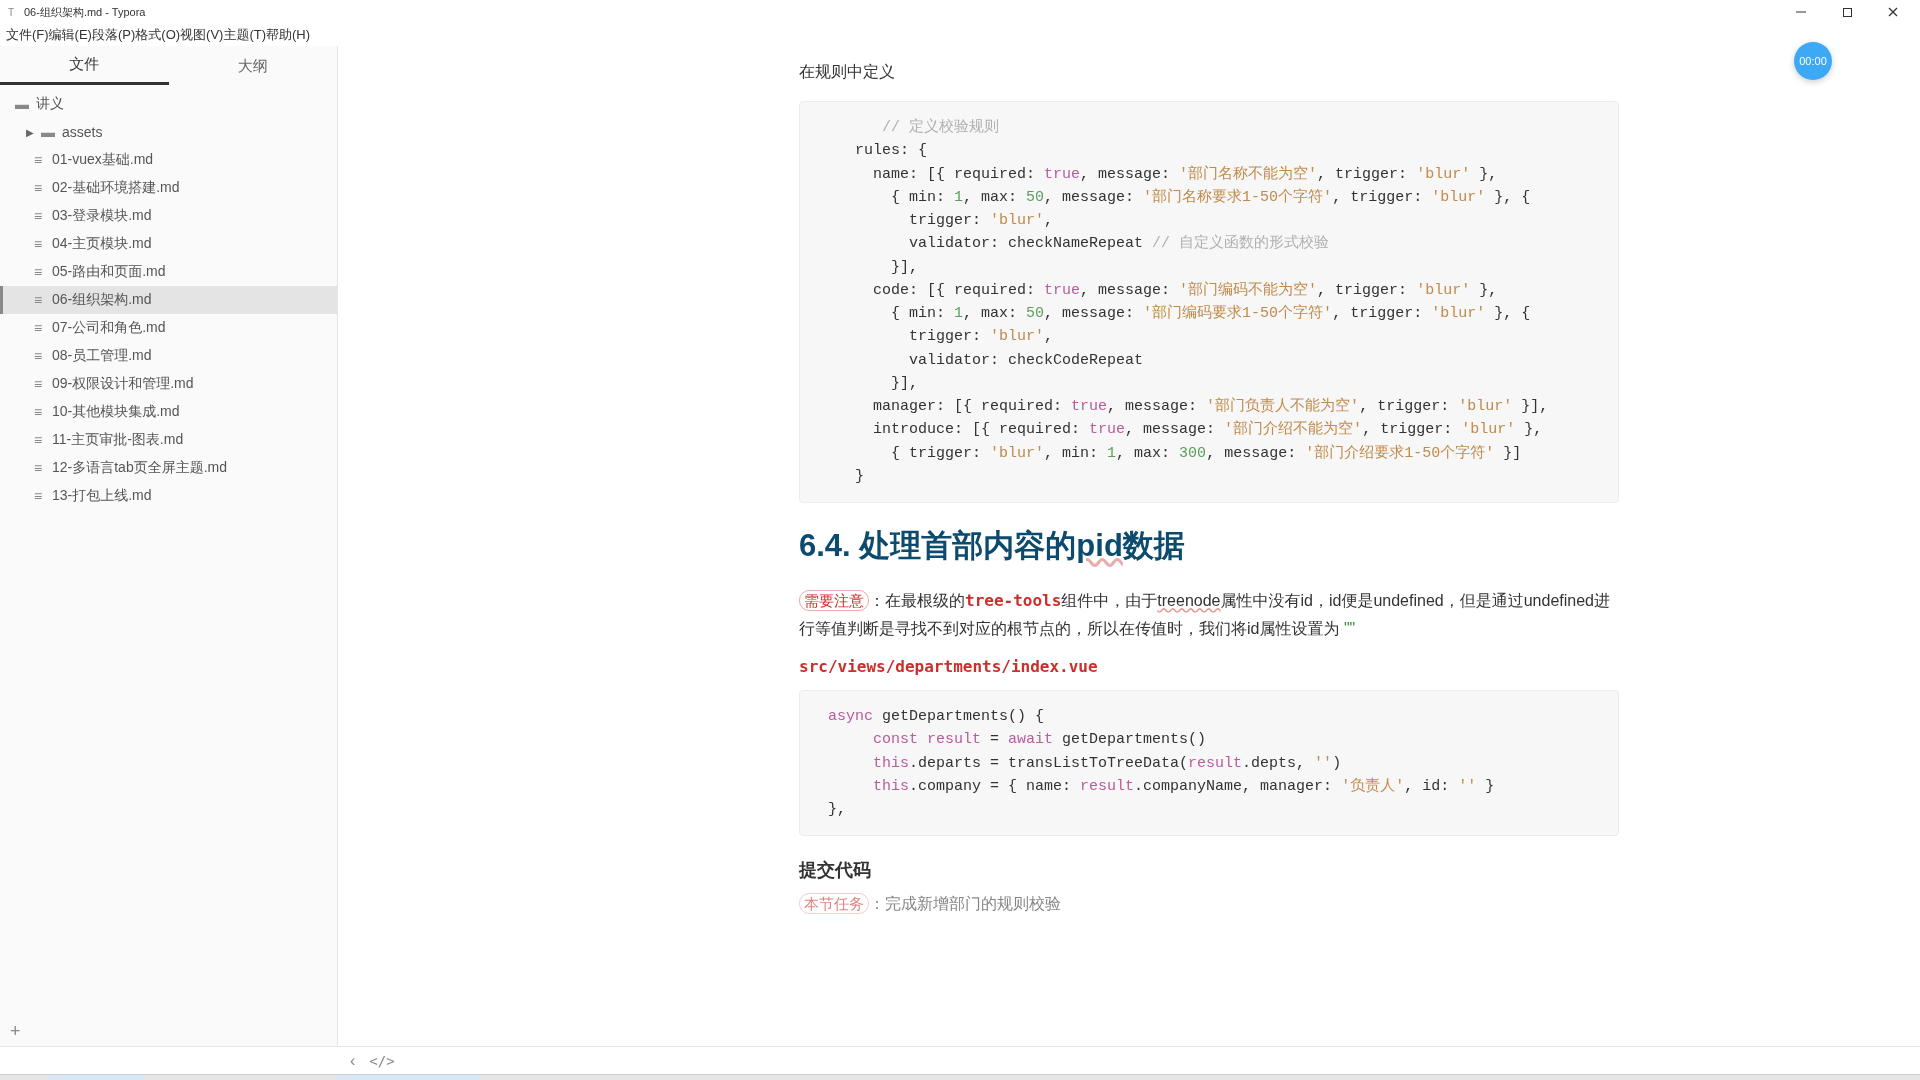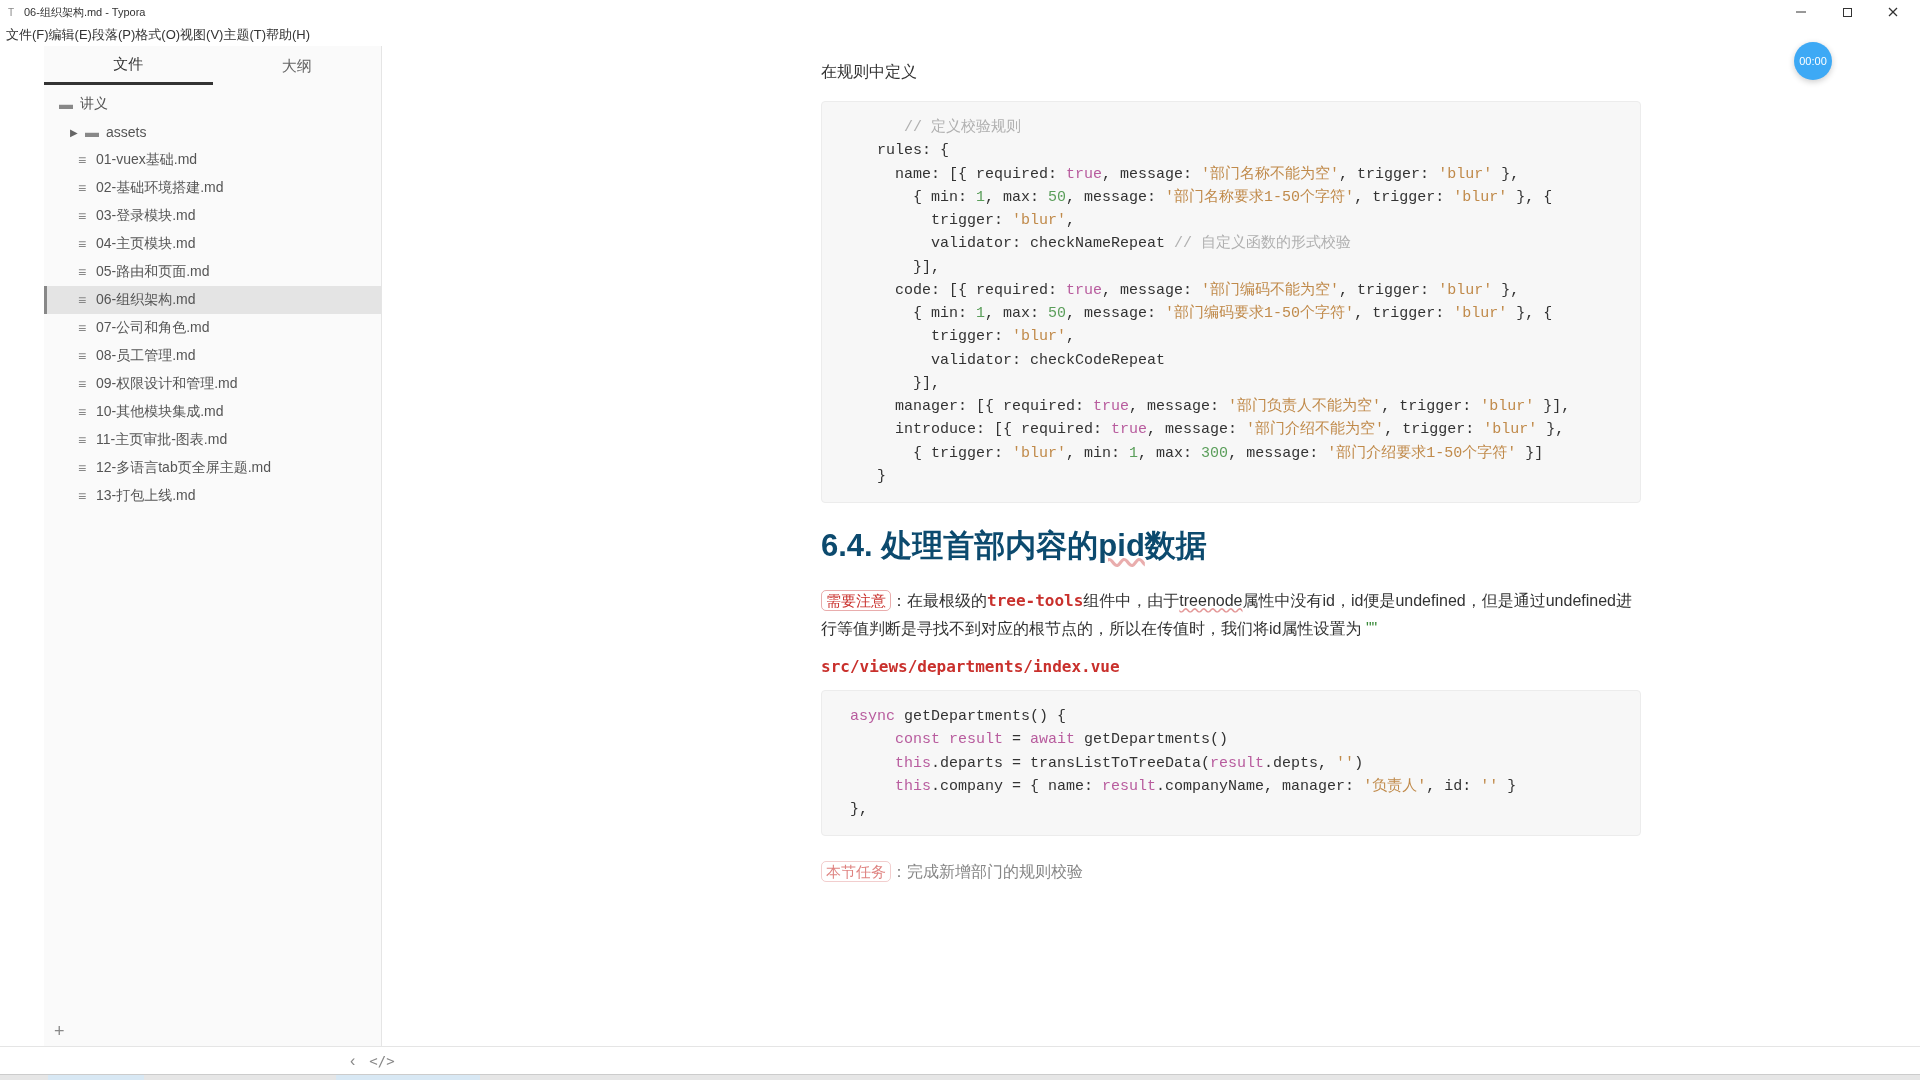--- a/index.html
+++ b/index.html
@@ -4,21 +4,21 @@
 <style>
 * { margin: 0; padding: 0; box-sizing: border-box; }
 body { font-family: "Microsoft YaHei", "PingFang SC", sans-serif; font-size: 14px; background: #fff; color: #333; overflow: hidden; }
 .titlebar { height: 24px; display: flex; align-items: center; padding: 0 4px; background: #fff; border-bottom: 0px solid #e0e0e0; }
 .titlebar .ticon { width: 14px; height: 14px; margin-right: 6px; display:inline-flex; align-items:center; justify-content:center; font-size:10px; color:#888;}
 .titlebar .title { font-size: 11px; color: #333; flex: 0 0 auto; }
 .titlebar .spacer { flex: 1; }
 .winbtn { width: 46px; height: 24px; display:flex; align-items:center; justify-content:center; color:#444; }
 .menubar { height: 22px; display: flex; align-items: center; padding: 2px 6px; font-size: 13px; color: #333; }
 .menubar span { cursor: default; }
-.app { display: flex; height: calc(100vh - 24px - 22px - 34px); margin-left: 44px; }
+.app { display: flex; height: calc(100vh - 24px - 22px - 34px); }
 .sidebar { width: 338px; background: #fafafa; border-right: 1px solid #e5e5e5; display:flex; flex-direction:column; }
 .side-tabs { display:flex; height: 40px; align-items:center; }
 .side-tab { flex:1; text-align:center; font-size:15px; color:#666; padding: 8px 0; cursor:default;}
 .side-tab.active { color:#333; border-bottom: 3px solid #333; font-weight:500;}
 .filetree { flex:1; overflow-y:auto; padding: 4px 0;}
 .tree-item { display:flex; align-items:center; height: 28px; padding-left: 14px; font-size: 14px; color:#555; cursor:default;}
 .tree-item.nest1 { padding-left: 26px;}
 .tree-item.nest2 { padding-left: 30px;}
 .tree-item.active { background:#e4e4e4; border-left: 3px solid #888; padding-left:27px;}
 .tree-item .ficon { width:16px; margin-right:6px; display:inline-flex; align-items:center; justify-content:center; color:#888;}
@@ -29,21 +29,21 @@
 .plain-line { font-size: 16px; color:#333; margin: 6px 0 18px 0;}
 .codeblock { background:#f7f7f7; border:1px solid #ececec; border-radius:4px; padding: 14px 28px; font-family: Consolas, "Courier New", monospace; font-size: 15px; line-height: 1.55; white-space: pre; color:#333; margin-bottom: 22px; overflow-x:auto;}
 .comment { color:#b0b0b0;}
 .str { color:#c08a4a;}
 .num { color:#5a9e5a;}
 .kw { color:#b85c9e;}
 .bool { color:#b85c9e;}
 h2.section { font-size: 31px; font-weight: 700; color:#0c4a6e; margin: 10px 0 20px 0;}
 h2.section .ul { text-decoration: underline wavy rgba(200,50,50,.4);}
 .para { font-size: 16px; line-height: 1.75; color:#333; margin-bottom: 14px;}
-.red-em { color:#c9302c; border:1px solid rgba(200,50,50,.4); padding:1px 4px; border-radius:5px; font-size:15px;}
+.red-em { color:#c9302c; border:1px solid rgba(200,50,50,.4); padding:1px 4px; border-radius:10px; font-size:15px;}
 .mono-em { color:#c9302c; font-family: Consolas, monospace; font-weight:600;}
 .green-em { color:#3a8a3a;}
 .ul-red { text-decoration: underline wavy rgba(200,50,50,.5);}
 .srcpath { font-family: Consolas, monospace; color:#c9302c; font-weight:600; font-size:16px; margin: 4px 0 14px 0;}
 h3.sub { font-size: 18px; font-weight:700; margin: 12px 0 8px 0;}
 .badge-circle { position: fixed; top: 42px; right: 88px; width:38px; height:38px; border-radius:50%; background:#3da9f5; display:flex; align-items:center; justify-content:center; color:#fff; font-size:11px; box-shadow: 0 2px 6px rgba(0,0,0,.2);}
 .statusbar { height:28px; border-top:1px solid #e5e5e5; display:flex; align-items:center;}
 .statusbar .sidepart { width:338px; padding-left:10px; color:#888; display:flex; align-items:center;}
 .statusbar .mainpart { flex:1; padding-left:12px; display:flex; align-items:center; gap:14px; color:#888;}
 .taskbar { height: 34px; background:#e6e6e6; border-top:1px solid #ccc; display:flex; align-items:stretch;}
@@ -193,20 +193,21 @@
       </div>
 
       <div class="srcpath">src/views/departments/index.vue</div>
 
 <div class="codeblock"><span class="kw">async</span><span> getDepartments() {</span>
      <span class="kw">const</span> <span class="bool">result</span><span> = </span><span class="kw">await</span><span> getDepartments()</span>
      <span class="kw">this</span><span>.departs = transListToTreeData(</span><span class="bool">result</span><span>.depts, </span><span class="str">''</span><span>)</span>
      <span class="kw">this</span><span>.company = { name: </span><span class="bool">result</span><span>.companyName, manager: </span><span class="str">'负责人'</span><span>, id: </span><span class="str">''</span><span> }</span>
 <span>},</span></div>
 
+      <h3 class="sub">提交代码</h3>
 
       <div class="para" style="opacity:.6;">
         <span class="red-em">本节任务</span><span>：完成新增部门的规则校验</span>
       </div>
     </div>
   </div>
 </div>
 
 <div class="statusbar">
   <div class="sidepart"></div>

